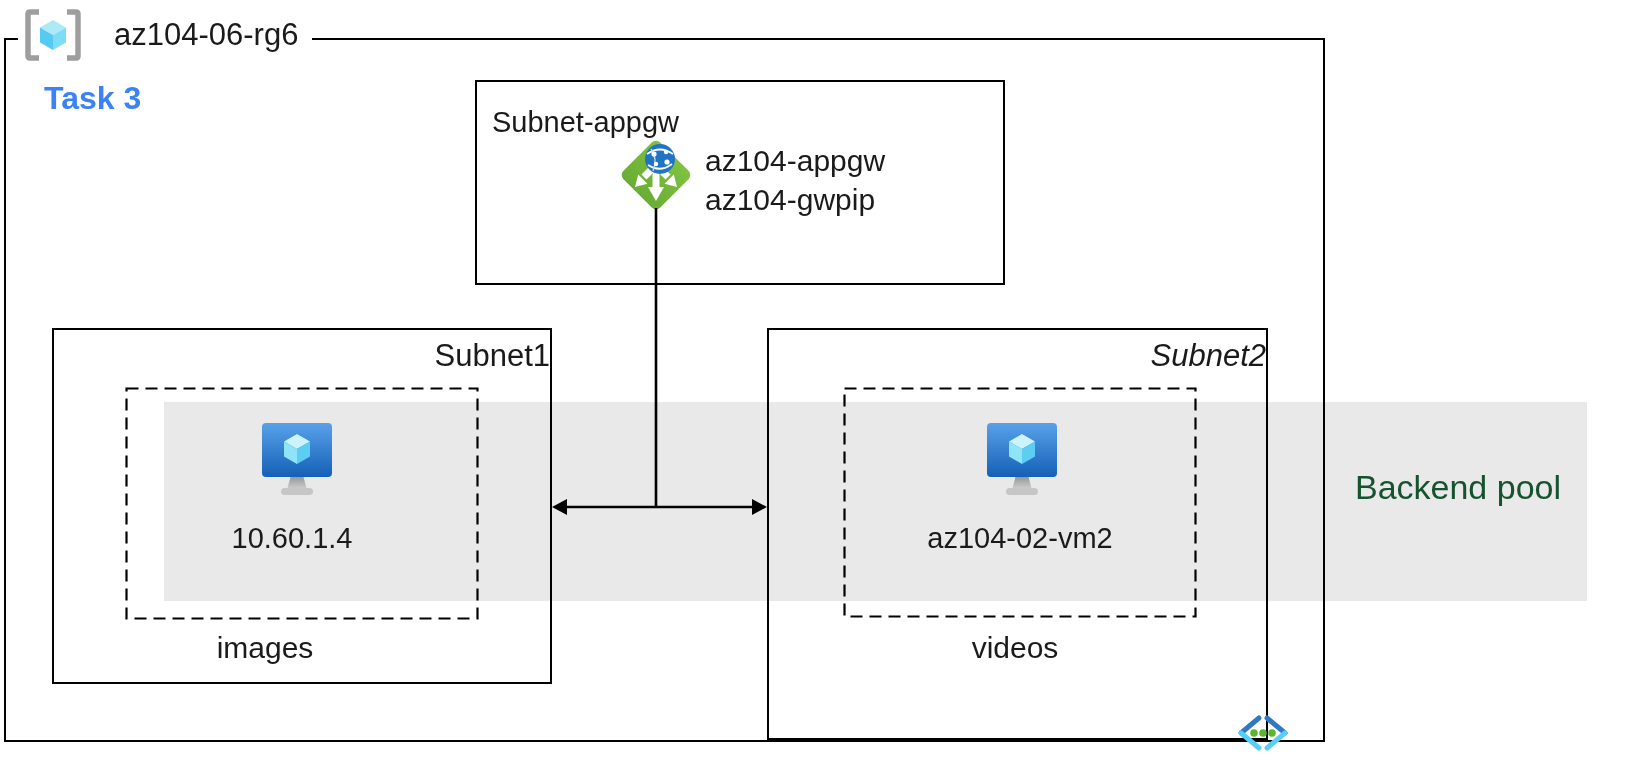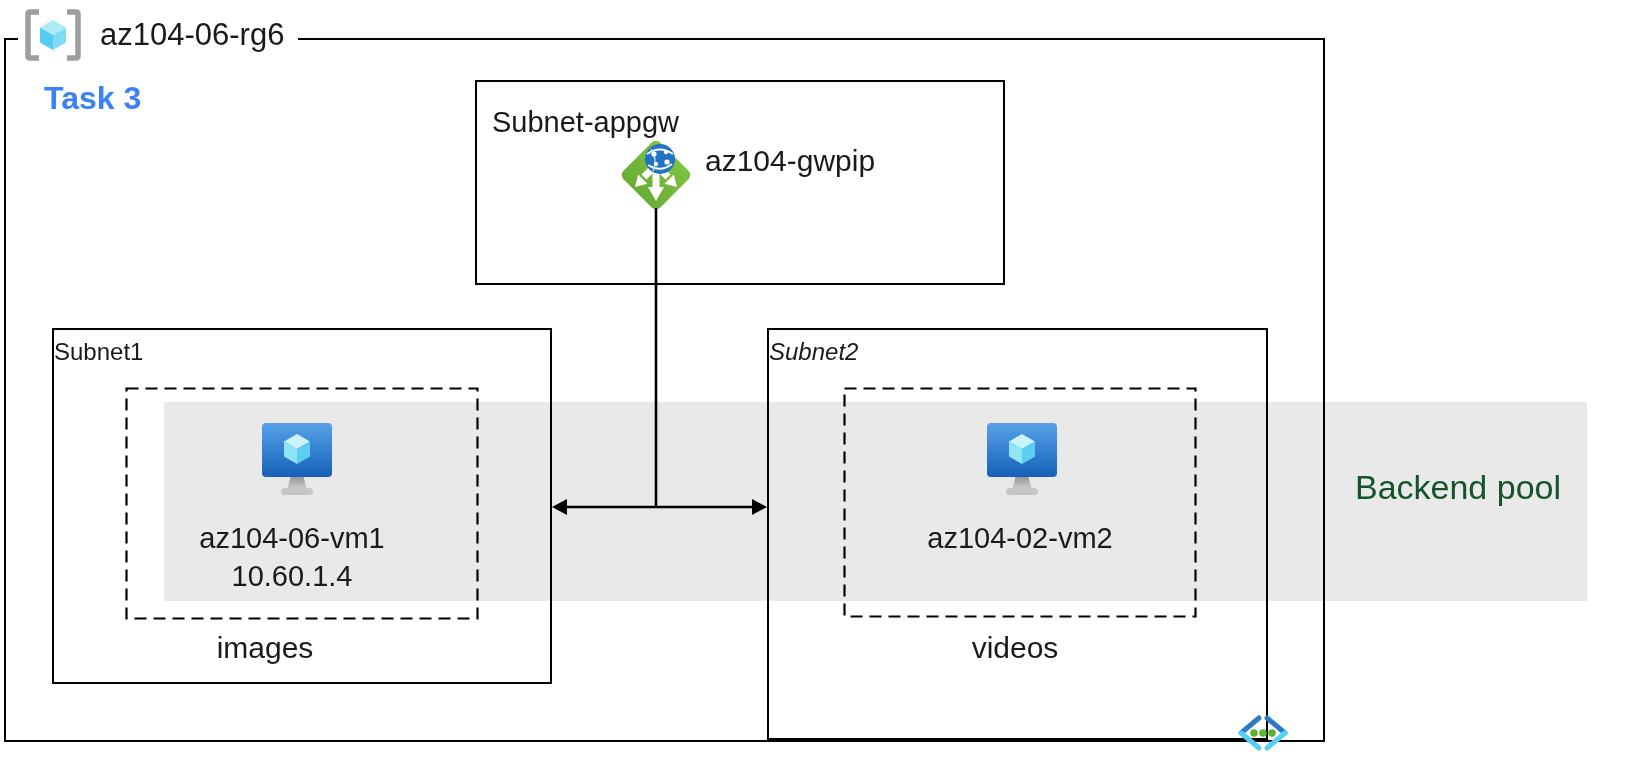--- a/index.html
+++ b/index.html
@@ -3,26 +3,26 @@
 <meta charset="utf-8">
 <style>
   html,body{margin:0;padding:0;background:#ffffff;}
   body{
     width:1625px;height:761px;position:relative;overflow:hidden;
     font-family:"Liberation Sans", sans-serif;color:#1a1a1a;
     -webkit-font-smoothing:antialiased;
   }
   .abs{position:absolute;}
   .box{position:absolute;border:2.5px solid #000;background:transparent;box-sizing:border-box;}
-  .box-title{display:block;text-align:left;font-size:24px;margin-top:8px;color:#1a1a1a;}
+  .box-title{display:block;text-align:right;font-size:31px;margin-top:8px;color:#1a1a1a;}
   .band{position:absolute;left:164px;top:402px;width:1423px;height:199px;background:#e9e9e9;}
   .band-label{position:absolute;left:1330px;top:468px;width:256px;text-align:center;
     font-size:34px;color:#14532d;}
   .rg-label{position:absolute;left:18px;top:6px;height:58px;display:flex;align-items:center;
-    gap:16px;background:#ffffff;padding:0 14px 0 4px;}
+    gap:30px;background:#ffffff;padding:0 14px 0 4px;}
   .rg-title{font-size:31px;color:#1a1a1a;white-space:nowrap;}
   .task{position:absolute;left:44px;top:80px;font-size:32px;font-weight:bold;color:#3b82f6;}
   .appgw-title{position:absolute;left:492px;top:90px;font-size:29px;margin-top:16px;}
   .appgw-lines{position:absolute;left:705px;top:141px;font-size:30px;line-height:39px;}
   .vm-text{position:absolute;width:320px;text-align:center;font-size:29px;line-height:38px;}
   .container-label{position:absolute;width:260px;text-align:center;font-size:30px;}
 </style>
 </head>
 <body>
 
@@ -76,20 +76,21 @@
   <path d="M29,21 Q42,12 55,21" stroke="#ffffff" stroke-width="1.8" fill="none"></path>
   <path d="M30,32 Q42,40 54,31" stroke="#ffffff" stroke-width="1.8" fill="none"></path>
   <path d="M33,16 Q40,26 35,38" stroke="#bcd9f2" stroke-width="1.4" fill="none"></path>
   <circle cx="36" cy="21" r="2.6" fill="#fff"></circle>
   <circle cx="48" cy="19" r="2.2" fill="#fff"></circle>
   <circle cx="38" cy="31" r="2.2" fill="#fff"></circle>
   <circle cx="49" cy="29" r="2.6" fill="#fff"></circle>
 </svg>
 
 <div class="appgw-lines">
+  <div>az104-appgw</div>
   <div>az104-gwpip</div>
 </div>
 
 <svg class="abs" style="left:545px;top:200px;" width="235" height="320" viewBox="0 0 235 320">
   <line x1="111" y1="8" x2="111" y2="307" stroke="#000" stroke-width="2.6"></line>
   <line x1="20" y1="307" x2="209" y2="307" stroke="#000" stroke-width="2.6"></line>
   <polygon points="7,307 22,299 22,315" fill="#000"></polygon>
   <polygon points="222,307 207,299 207,315" fill="#000"></polygon>
 </svg>
 
@@ -101,21 +102,20 @@
 </svg>
 <svg class="abs" style="left:257px;top:418px;" width="80" height="80" viewBox="0 0 80 80">
   <polygon points="34,57 46,57 50,72 30,72" fill="url(#standGrad)"></polygon>
   <rect x="24" y="70" width="32" height="7" rx="3.5" fill="#c6c6c6"></rect>
   <rect x="5" y="5" width="70" height="54" rx="4" fill="url(#vmGrad)"></rect>
   <polygon points="40,16 53,23.5 40,31 27,23.5" fill="#caf3fe"></polygon>
   <polygon points="27,23.5 40,31 40,46 27,38.5" fill="#8fe4f8"></polygon>
   <polygon points="53,23.5 40,31 40,46 53,38.5" fill="#5bcef2"></polygon>
 </svg>
 <div class="vm-text" style="left:132px;top:519px;">
-  <div>az104-06-vm1</div>
   <div>10.60.1.4</div>
 </div>
 <div class="container-label" style="left:135px;top:631px;">images</div>
 
 <div class="box" style="left:767px;top:328px;width:501px;height:412px;font-style:italic;">
   <span class="box-title">Subnet2</span>
 </div>
 <svg class="abs" style="left:843px;top:387px;" width="354" height="231">
   <rect x="1.5" y="1.5" width="351" height="228" fill="none" stroke="#000" stroke-width="2.2" stroke-dasharray="12 7"></rect>
 </svg>

